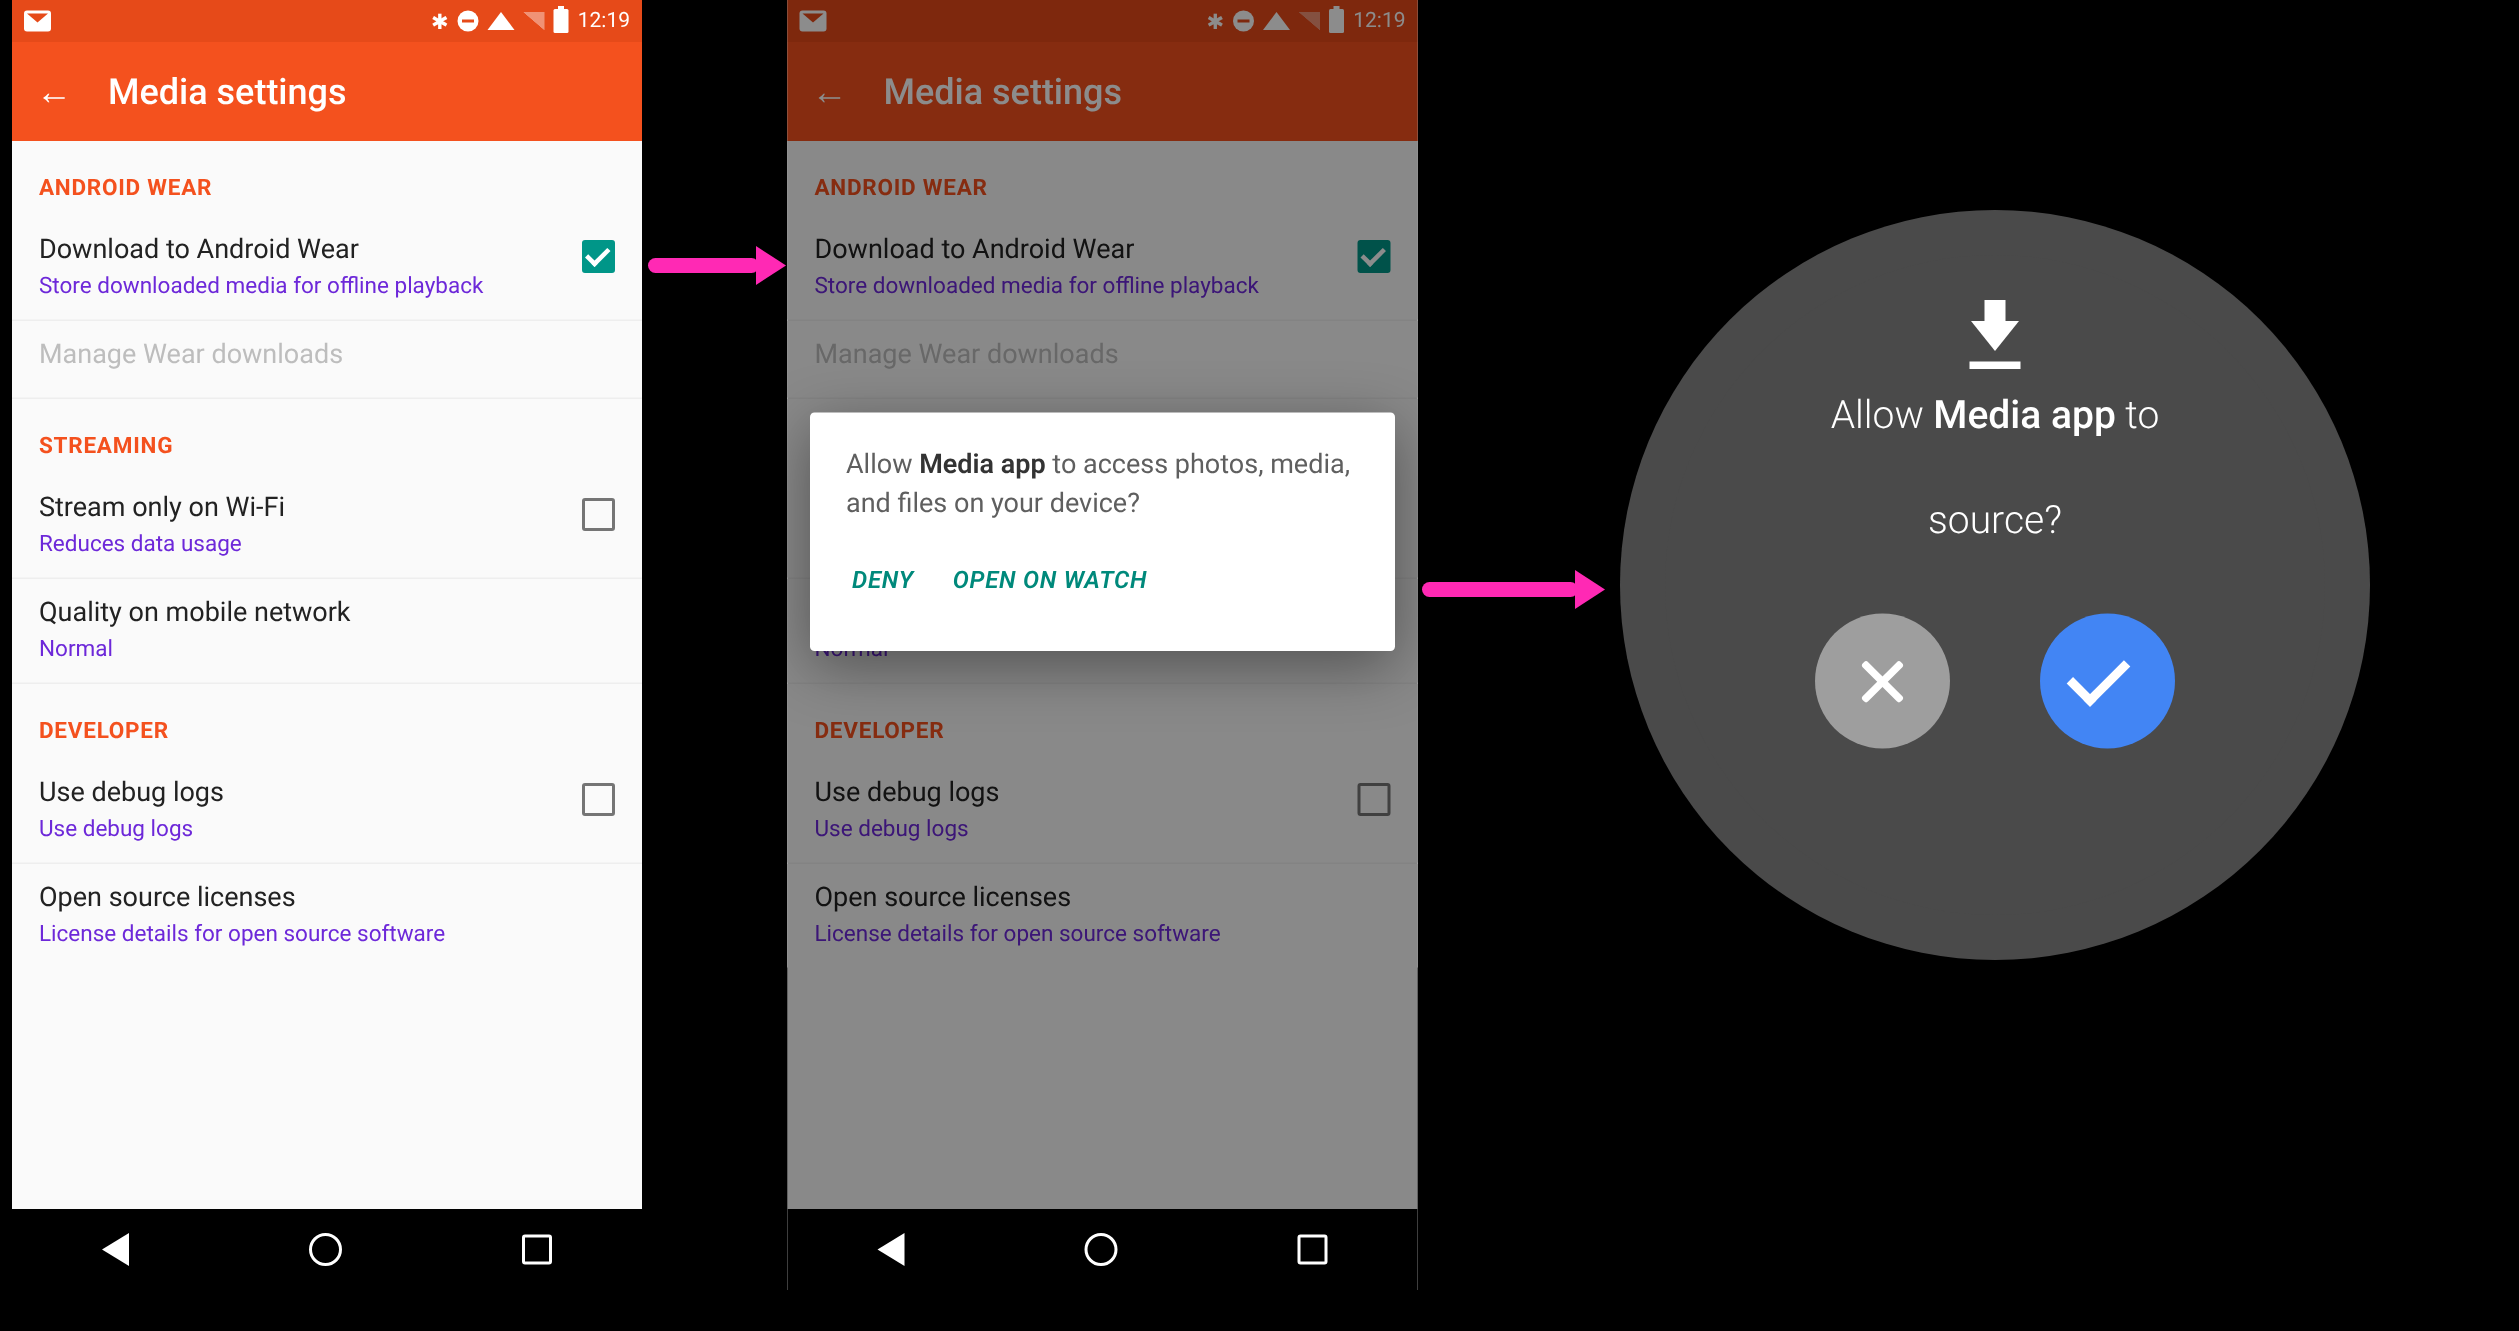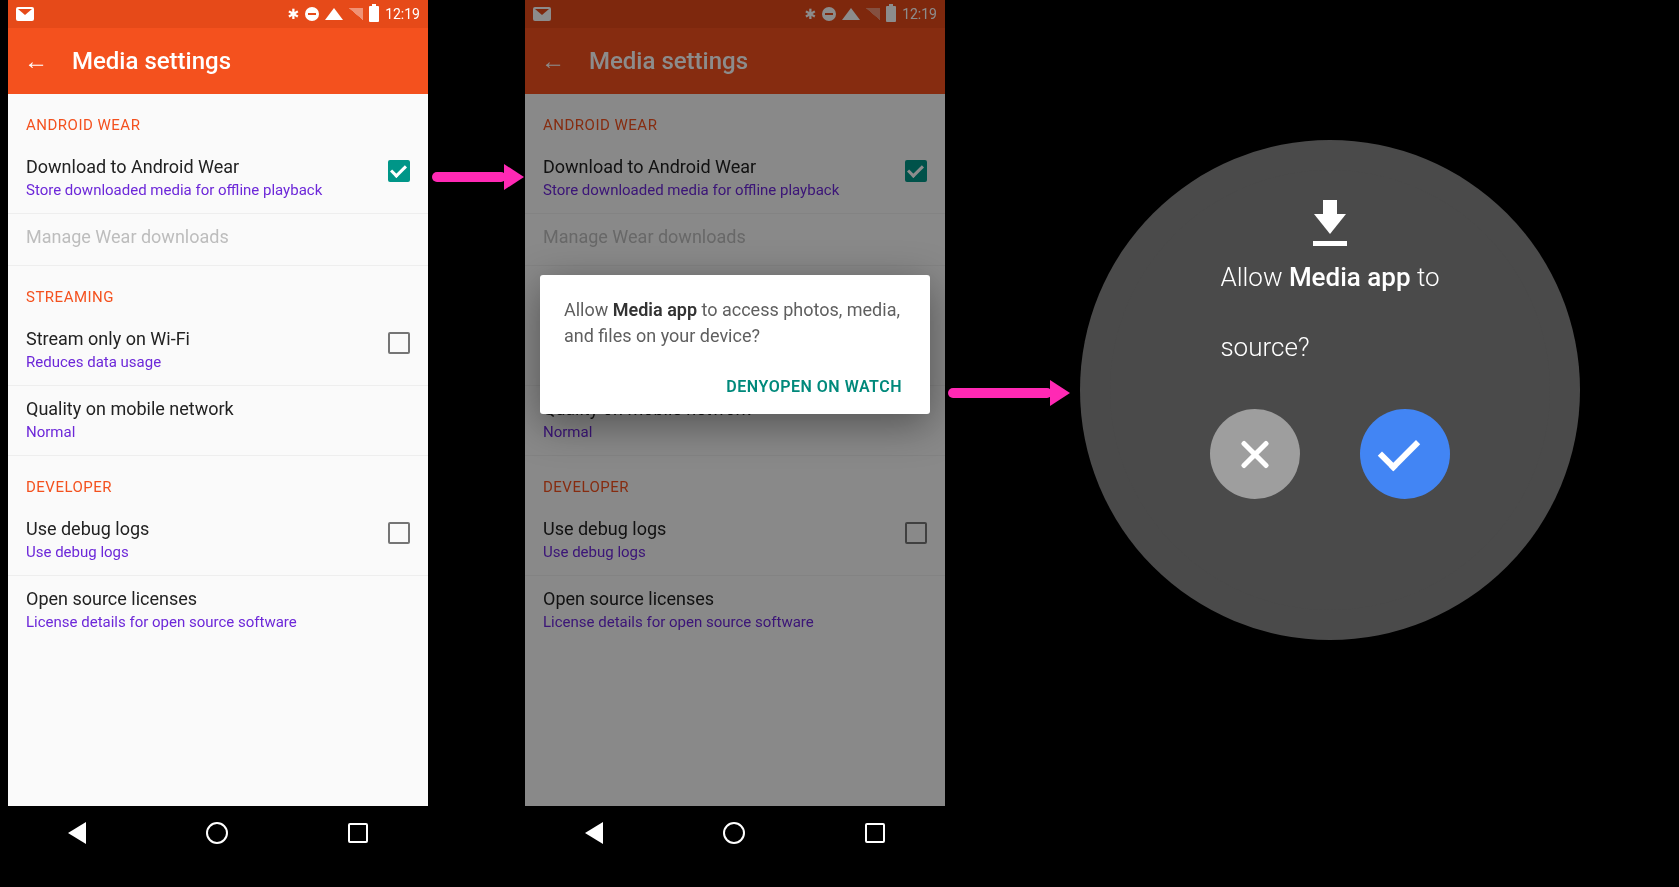--- a/index.html
+++ b/index.html
@@ -45,21 +45,21 @@
 .app-bar {
   height: 66px;
   background: #F4511E;
   display:flex; align-items:center; padding:0 16px; gap:24px;
 }
 .app-bar .back { color:#fff; font-size:24px; }
 .app-bar .title { color:#fff; font-size:24px; font-weight:500; }
 
 .content { background:#fafafa; }
 .section-header {
-  color:#F4511E; font-size:15px; font-weight:400; letter-spacing:0.5px;
+  color:#F4511E; font-size:15px; font-weight:700; letter-spacing:0.5px;
   padding: 22px 18px 10px;
 }
 
 .setting-row {
   padding: 12px 18px 14px;
   display:flex; align-items:flex-start; gap:10px;
   border-bottom: 1px solid #eee;
 }
 .setting-row:last-child { border-bottom:none; }
 .setting-text { flex:1; }
@@ -90,26 +90,26 @@
 
 .dim-overlay {
   position:absolute; top:0; left:0; right:0; bottom:54px; background:rgba(0,0,0,0.45);
 }
 
 
 .dialog {
   position:absolute; left:50%; transform:translateX(-50%);
   top:275px; width:390px; background:#fff; border-radius:3px;
   box-shadow:0 10px 40px rgba(0,0,0,.4);
-  padding: 22px 24px 6px;
+  padding: 22px 24px 26px;
 }
 .dialog-text { font-size:18px; color:#5f5f5f; line-height:1.45; }
 .dialog-text .bold { color:#333; font-weight:600; }
 .dialog-actions {
-  display:flex; justify-content:flex-end; padding:28px 4px 12px;
+  display:flex; gap:26px; padding:28px 4px 12px;font-style:italic;
 }
 .dialog-btn { color:#00897B; font-size:16px; font-weight:600; letter-spacing:0.5px; }
 
 
 .flow-arrow {
   position:absolute; height:18px;
 }
 .flow-arrow .shaft {
   height:10px; background:#ff29b4; border-radius:5px;
 }
@@ -129,21 +129,21 @@
 }
 .watch .inner-ring {
   position:absolute; inset:30px; border-radius:50%;
   background:#4a4a4a;
 }
 .watch > * { position:relative; z-index:1; }
 .dl-icon { width:36px; height:46px; position:relative; margin-bottom:14px;}
 .dl-icon .arrow { width:0;height:0;border-left:16px solid transparent;border-right:16px solid transparent;border-top:20px solid #fff;position:absolute;top:14px;left:2px;}
 .dl-icon .stem { width:14px;height:16px;background:#fff;position:absolute;top:0;left:11px;}
 .dl-icon .bar { width:34px;height:5px;background:#fff;position:absolute;bottom:0;left:1px;}
-.watch-text { text-align:left; font-size:26px; line-height:1.35; font-weight:300; padding:0 56px;}
+.watch-text { text-align:center; font-size:26px; line-height:1.35; font-weight:300; padding:0 56px;}
 .watch-text .bold { font-weight:500; }
 .watch-buttons { display:flex; gap:60px; margin-top:44px;}
 .wbtn { width:90px;height:90px;border-radius:50%;display:flex;align-items:center;justify-content:center;}
 .wbtn.cancel { background:#9e9e9e;}
 .wbtn.cancel::before,
 .wbtn.cancel::after {
   content:"";position:absolute;width:36px;height:5px;background:#fff;border-radius:2px;
 }
 .wbtn.cancel::before { transform:rotate(45deg);}
 .wbtn.cancel::after { transform:rotate(-45deg);}

